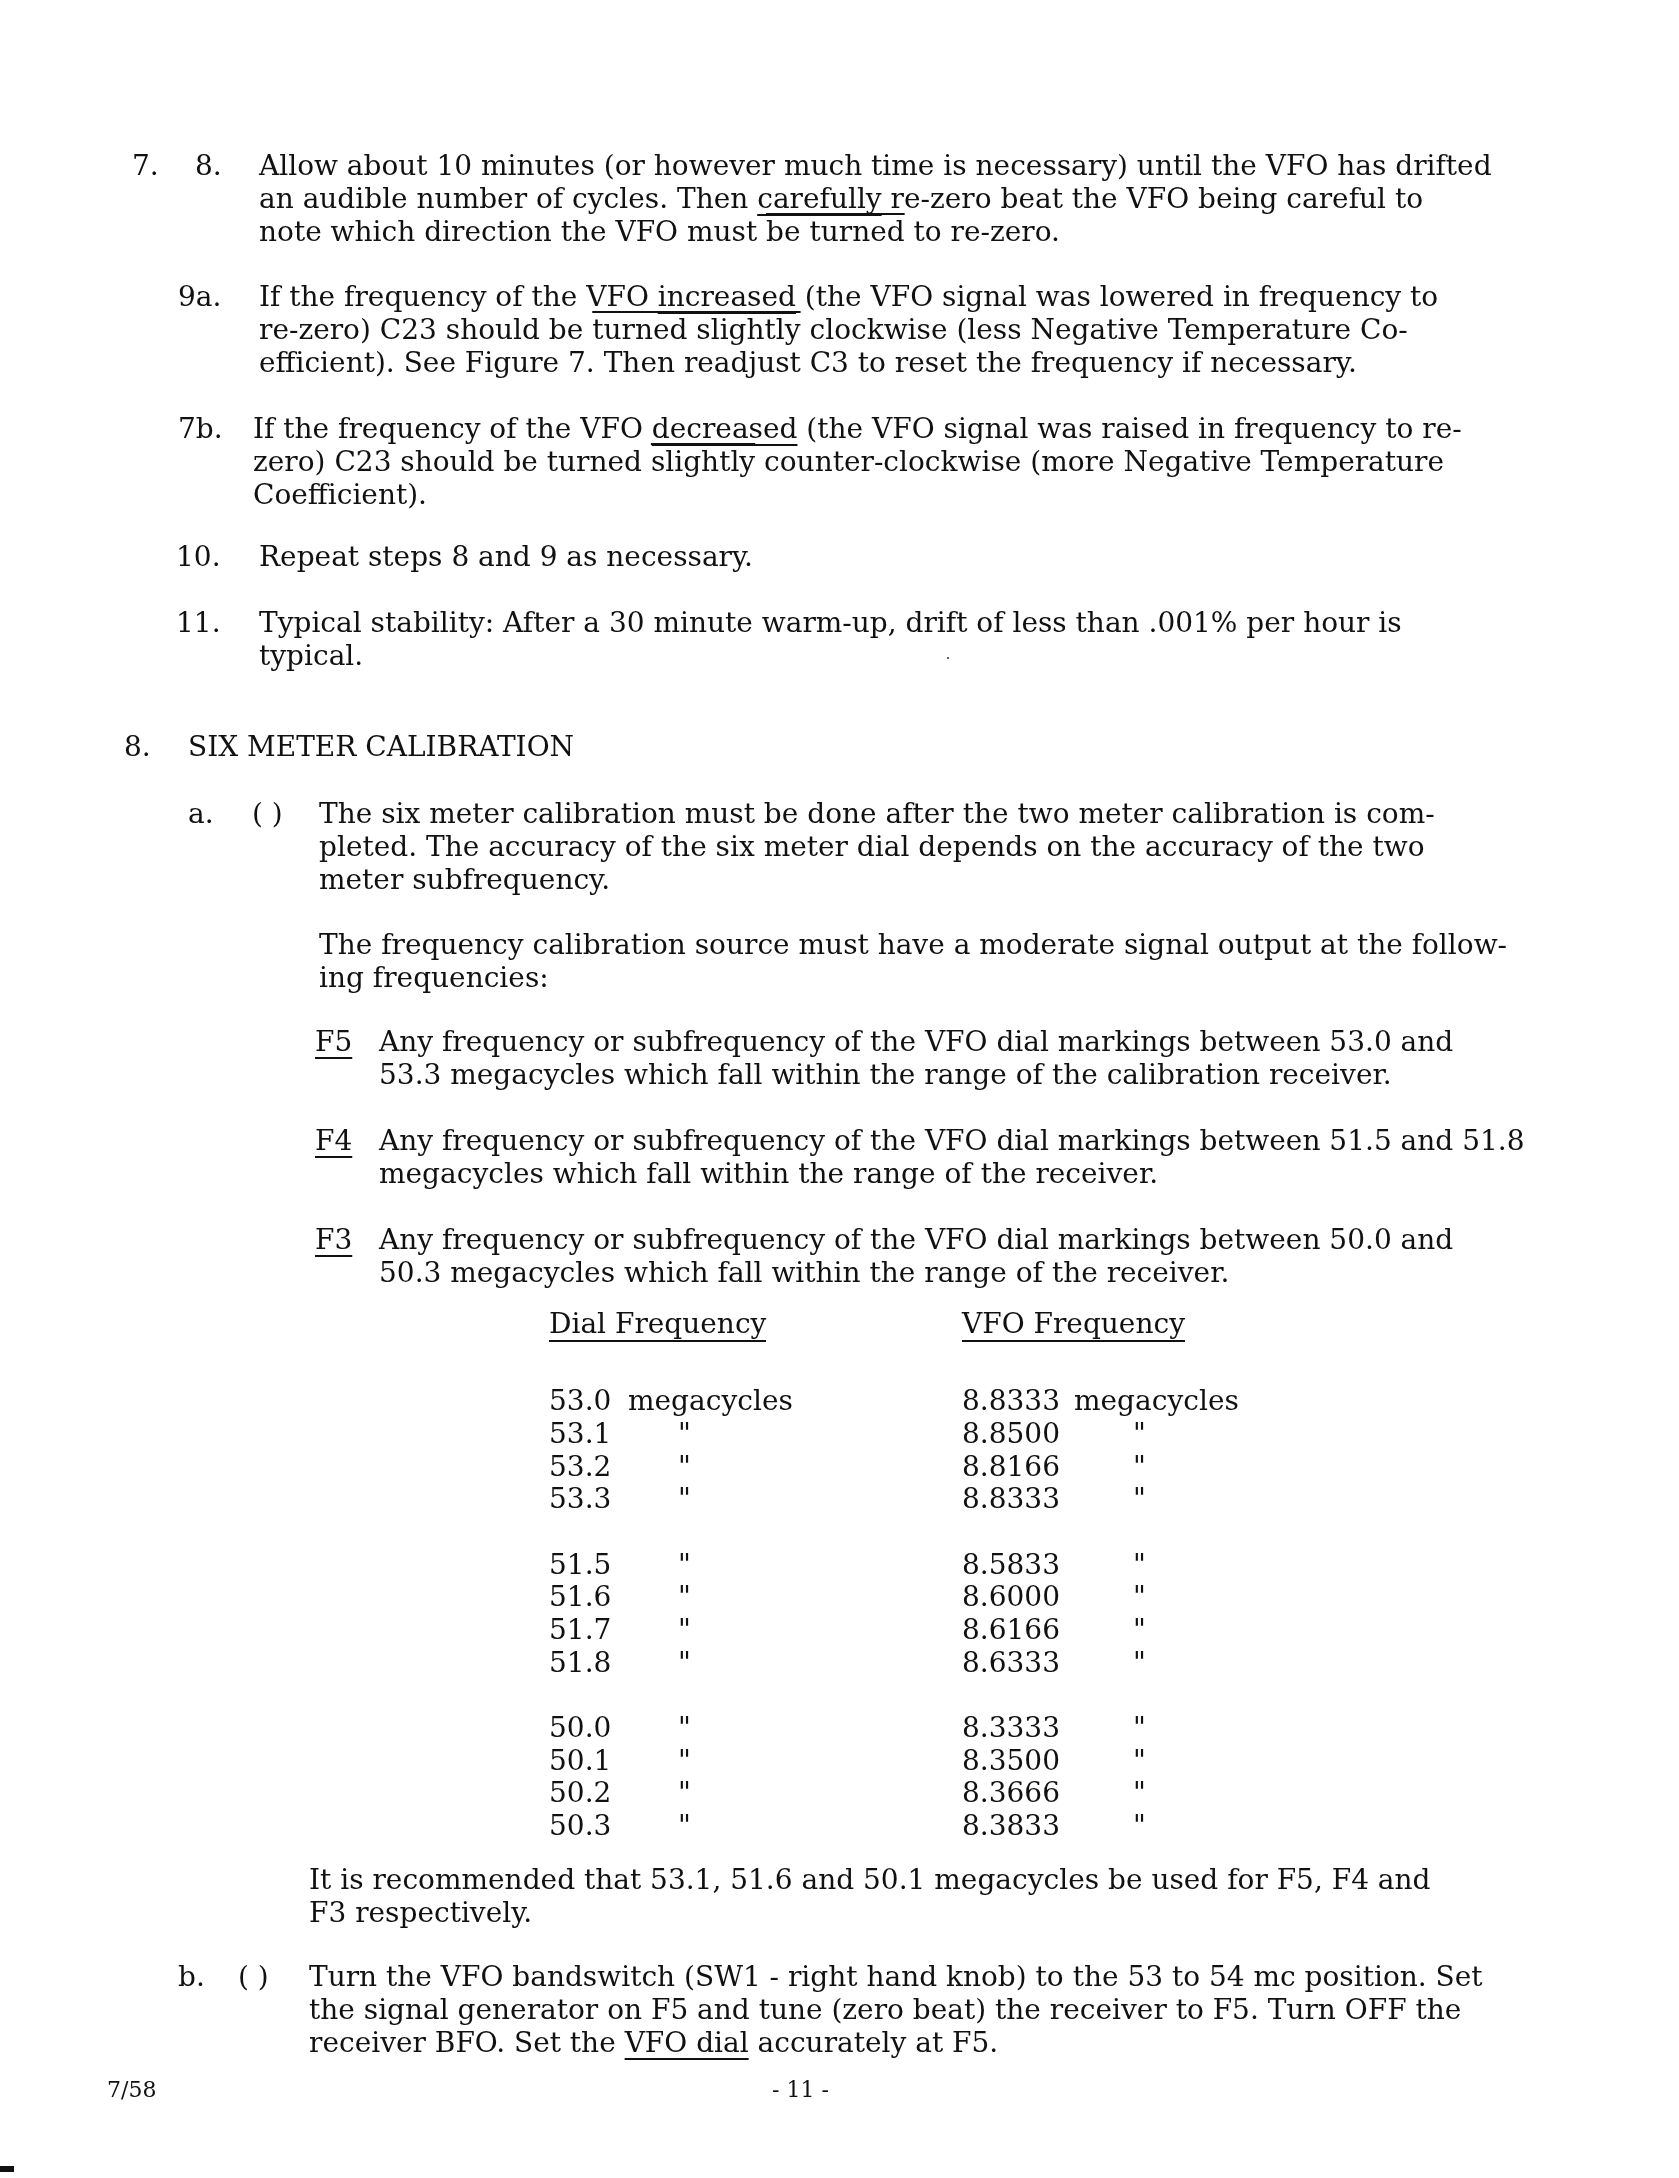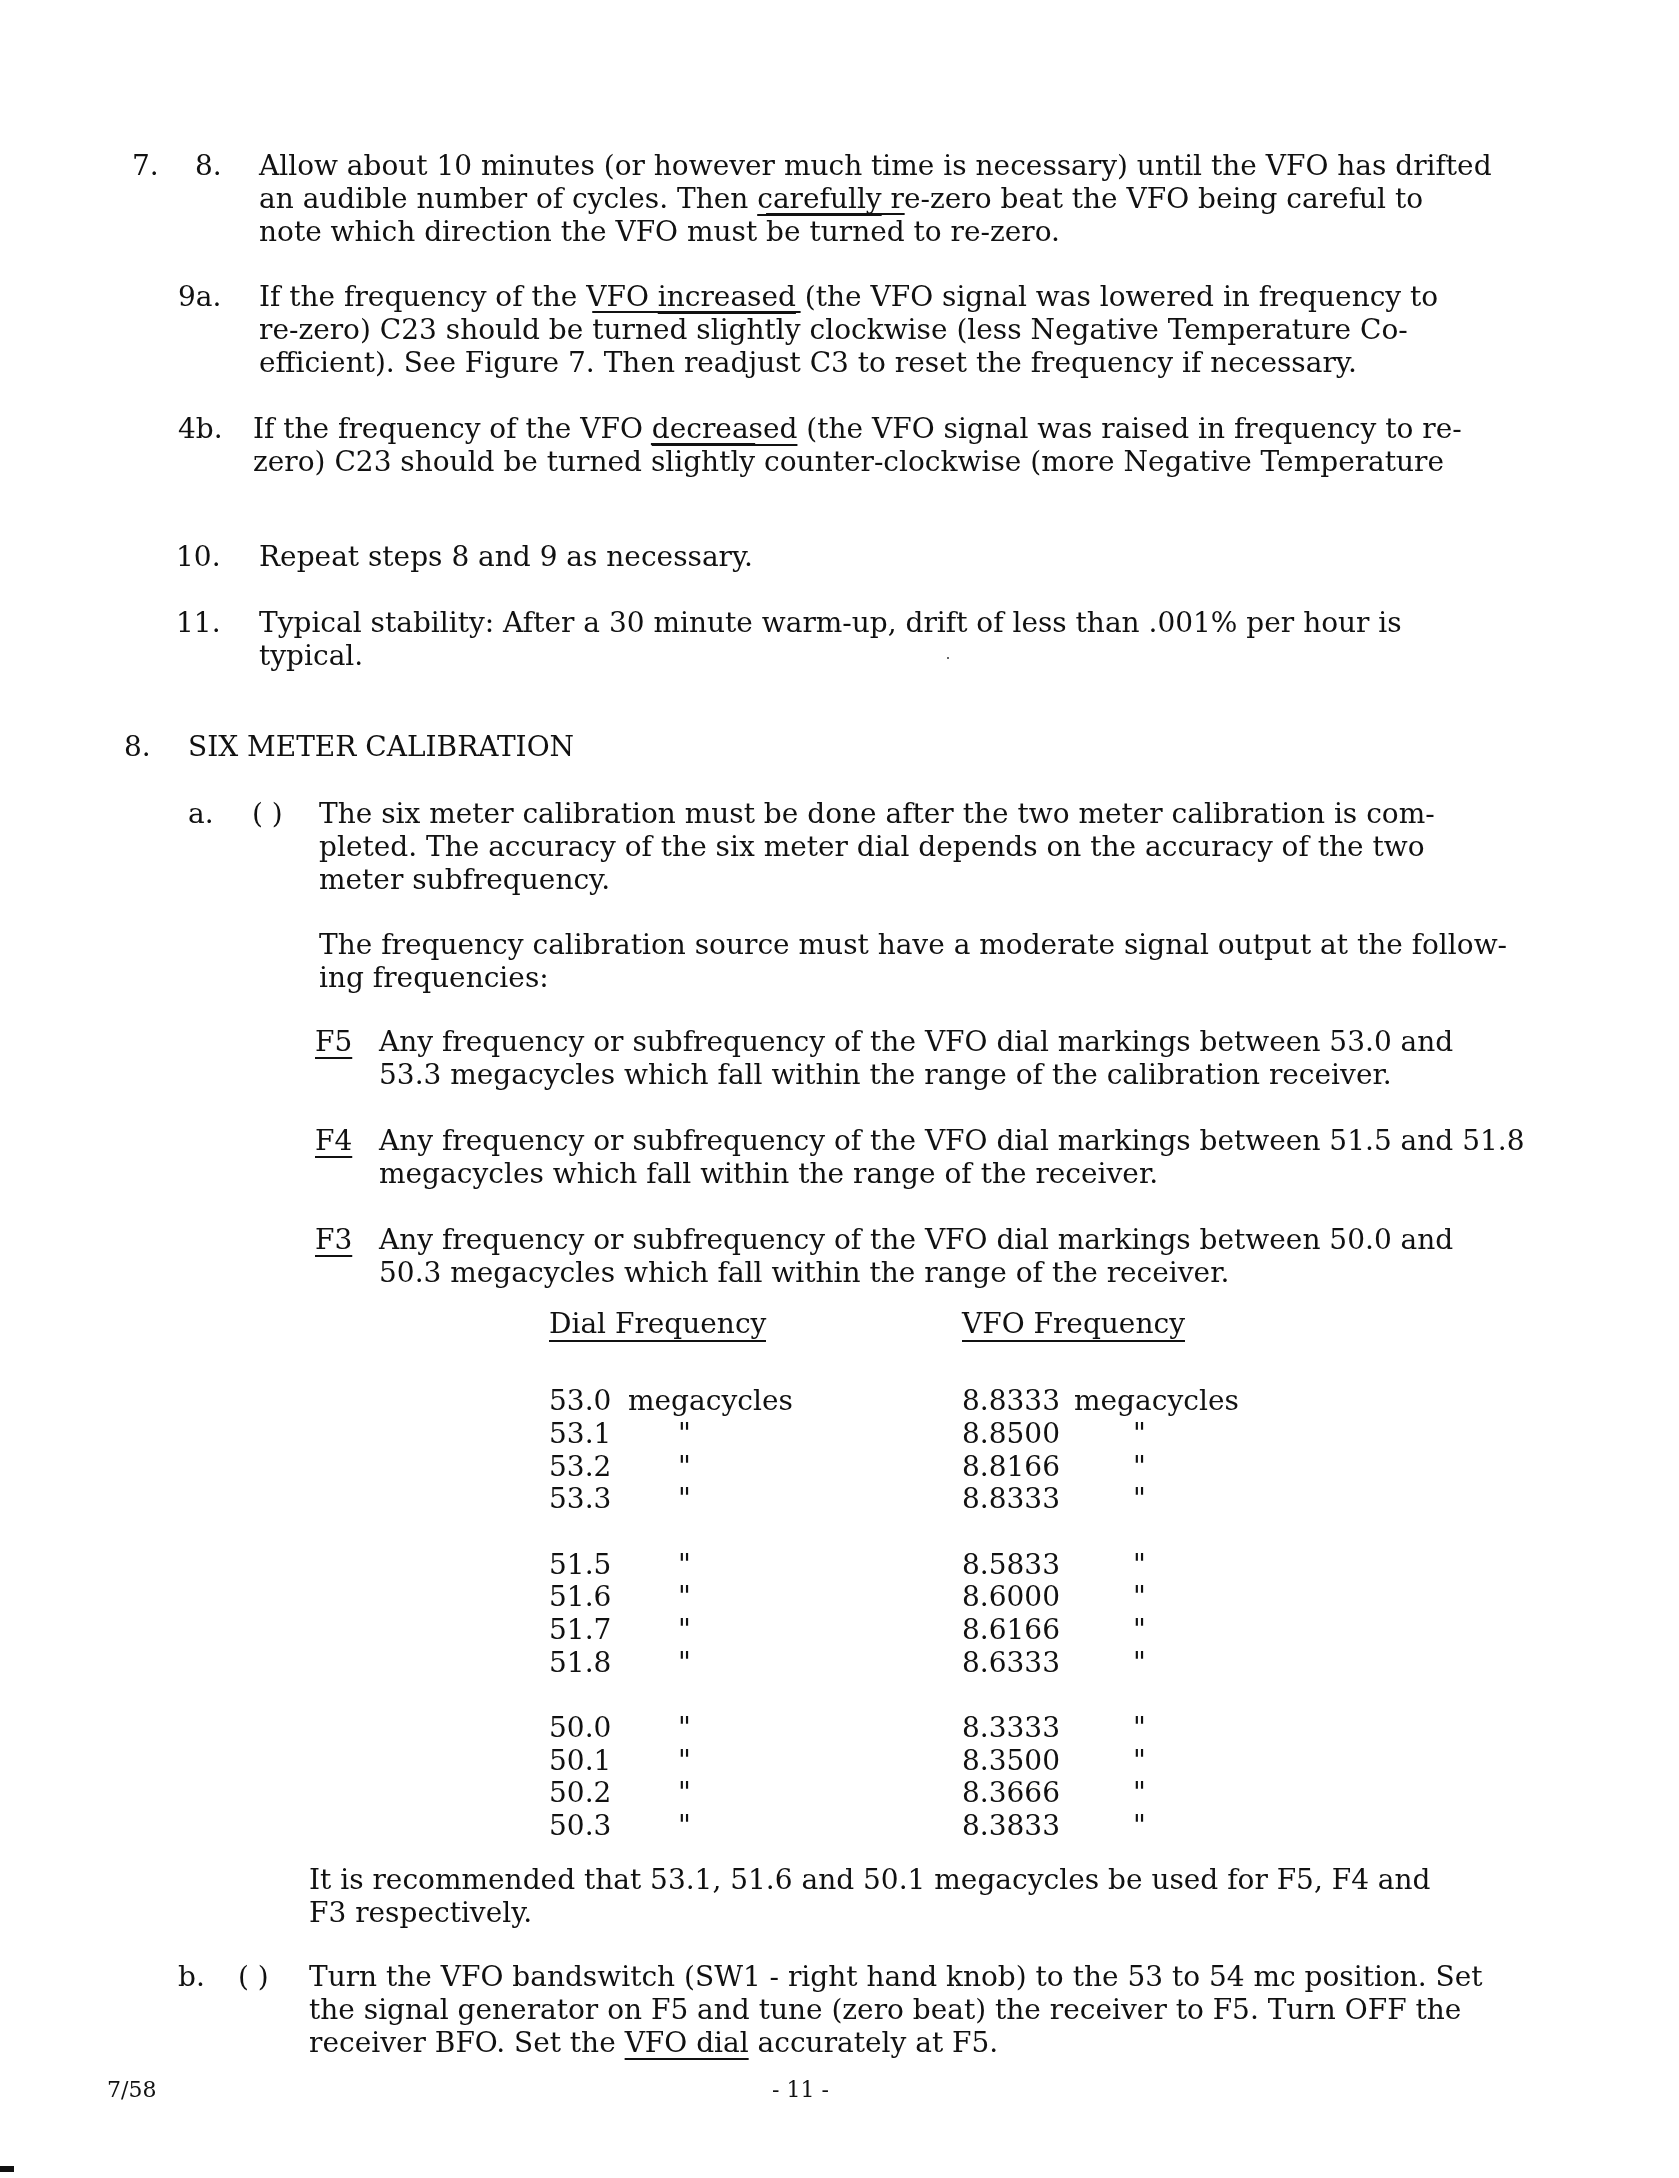--- a/index.html
+++ b/index.html
@@ -37,24 +37,25 @@
   <span class="ln"><span>note which direction the VFO must </span><span class="ov">be turned</span><span> to re-zero.</span></span>
 </div>
 
 <div class="num" style="left:178px; top:280px;">9a.</div>
 <div class="para" style="left:259px; top:280px;">
   <span class="ln"><span>If the frequency of the VFO </span><span class="u">increased</span><span> (the VFO signal was lowered in frequency to</span></span>
   <span class="ln"><span>re-zero) C23 should be </span><span class="ov">turned slightly</span><span> clockwise (less Negative Temperature Co-</span></span>
   <span class="ln">efficient).  See Figure 7.  Then readjust C3 to reset the frequency if necessary.</span>
 </div>
 
-<div class="num" style="left:178px; top:412px;">4b.</div>
+<div class="num" style="left:178px; top:412px;">7b.</div>
 <div class="para" style="left:253px; top:412px;">
   <span class="ln"><span>If the frequency of the VFO </span><span class="u">decreased</span><span> (the VFO signal was raised in frequency to re-</span></span>
   <span class="ln"><span>zero) C23 should be turned </span><span class="ov">slightly</span><span> counter-clockwise (more Negative Temperature</span></span>
+  <span class="ln">Coefficient).</span>
 </div>
 
 <div class="num" style="left:176px; top:540px;">10.</div>
 <div class="para" style="left:259px; top:540px;">
   <span class="ln">Repeat steps 8 and 9 as necessary.</span>
 </div>
 
 <div class="num" style="left:176px; top:606px;">11.</div>
 <div class="para" style="left:259px; top:606px;">
   <span class="ln">Typical stability:  After a 30 minute warm-up, drift of less than .001% per hour is</span>

